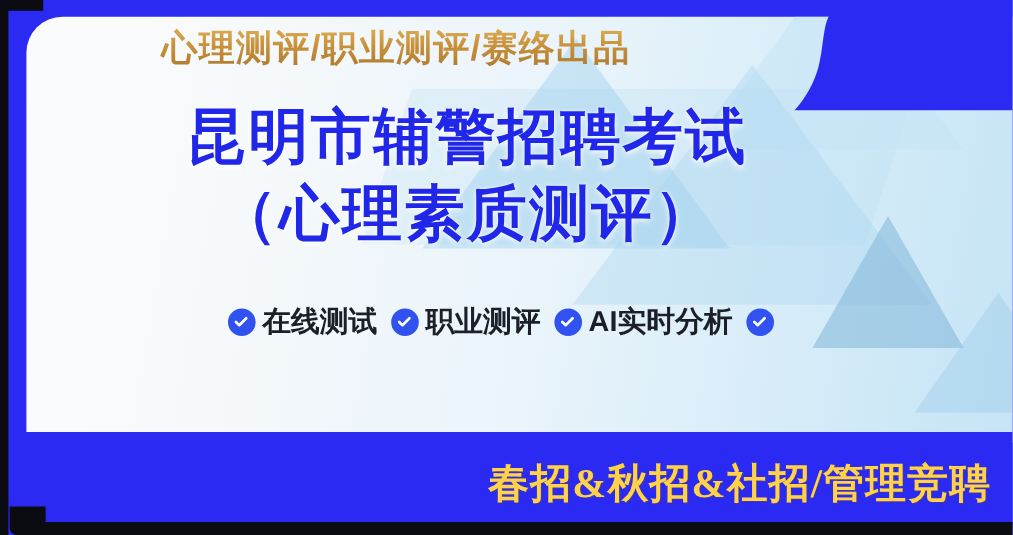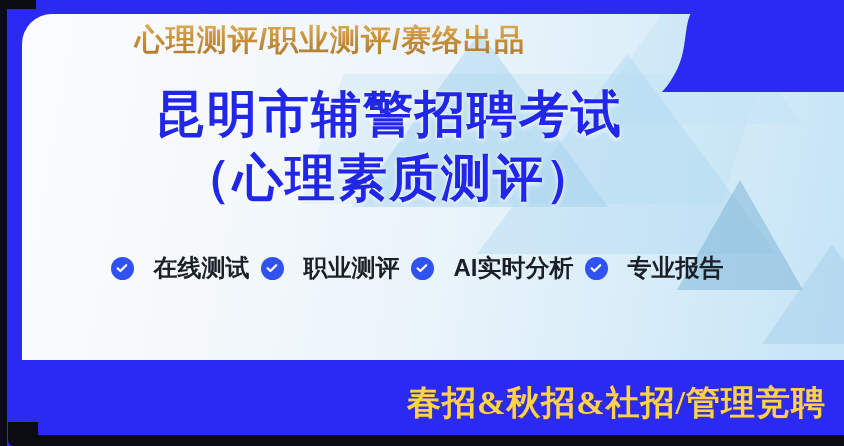--- a/index.html
+++ b/index.html
@@ -59,21 +59,21 @@
     line-height:1.28;white-space:nowrap;
     text-shadow:0 2px 5px rgba(255,255,255,.85), 0 0 2px rgba(255,255,255,.9);
   }
 
   
   #features{
     position:absolute;left:22px;top:252px;width:790px;z-index:40;
     display:flex;align-items:center;justify-content:center;gap:11px;
     white-space:nowrap;
   }
-  .feat{display:flex;align-items:center;gap:20px;}
+  .feat{display:flex;align-items:center;gap:6px;}
   .chk{
     width:23px;height:23px;border-radius:50%;background:#2f52f0;
     display:flex;align-items:center;justify-content:center;flex:0 0 auto;
   }
   .chk svg{display:block;}
   .feat-label{font-size:24px;font-weight:600;color:#1b1f27;letter-spacing:0px;}
 
   
   #bottom-banner{
     position:absolute;left:0;bottom:9px;width:844px;height:68px;
@@ -161,21 +161,20 @@
           </svg>
       </span>
       <span class="feat-label">AI实时分析</span>
     </div>
     <div class="feat">
       <span class="chk">
         <svg width="14" height="14" viewBox="0 0 14 14">
             <path d="M2.6 7.3 L5.4 10.0 L11.2 4.2" stroke="#ffffff" stroke-width="2.2" fill="none" stroke-linecap="round" stroke-linejoin="round"></path>
           </svg>
       </span>
-      <span class="feat-label">专业报告</span>
     </div>
   </div>
 
   <div id="bottom-banner">
     <div class="btext">春招&amp;秋招&amp;社招/管理竞聘</div>
   </div>
 
 
   <div class="edge-left"></div>
   <div class="edge-top"></div>

